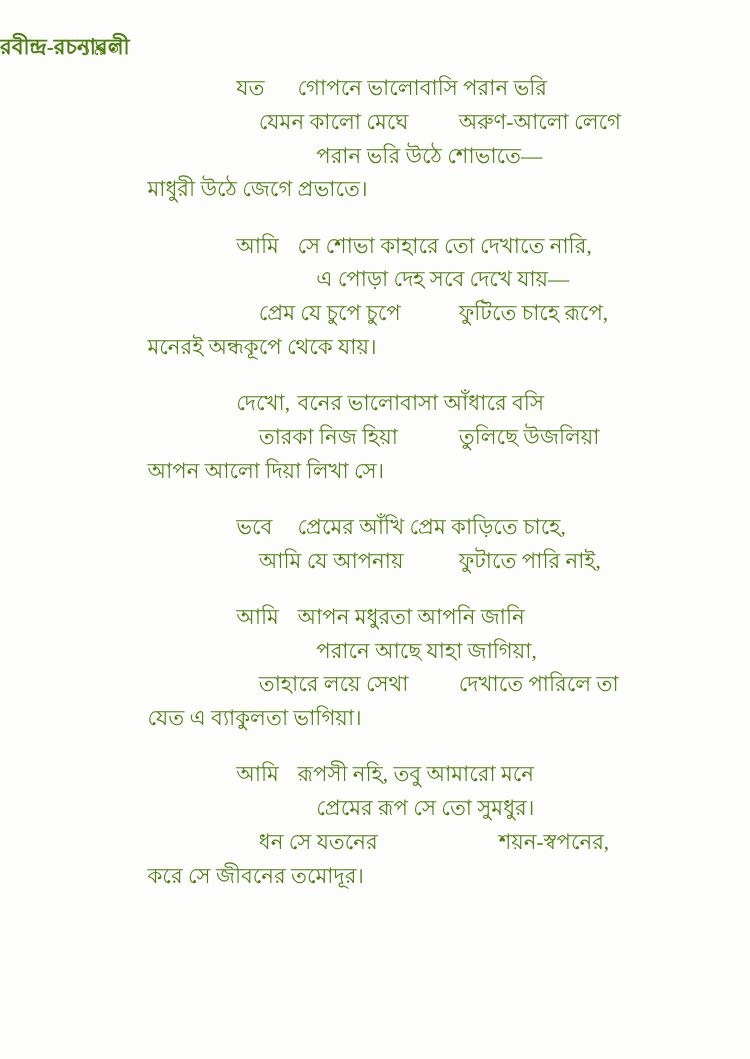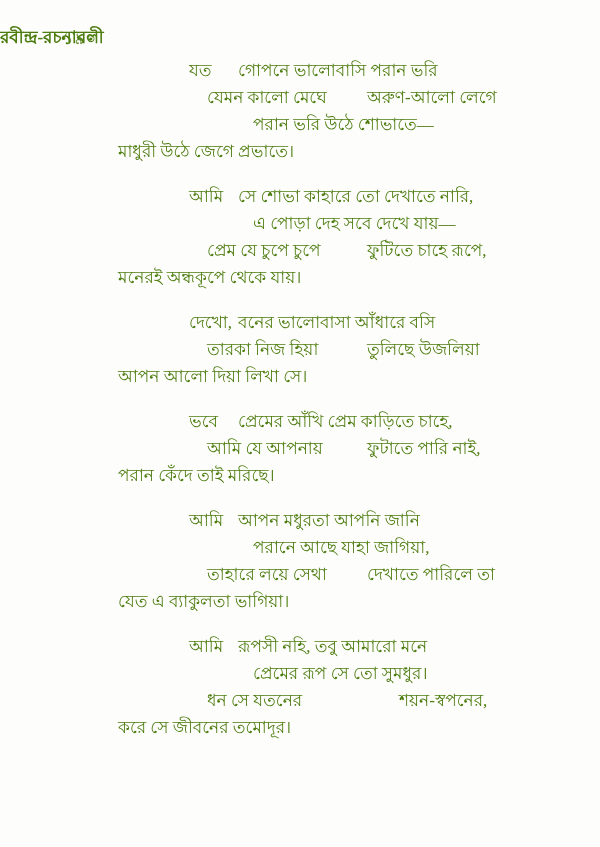--- a/index.html
+++ b/index.html
@@ -86,21 +86,20 @@
       <div class="line l4">আপন আলো দিয়া লিখা সে।</div>
     </div>
 
     <div class="stanza">
       <div class="line l1">
         <span class="lead">ভবে</span><span>প্রেমের আঁখি প্রেম কাড়িতে চাহে,</span>
       </div>
       <div class="line l3">
         <span class="seg-a">আমি যে আপনায়</span><span class="seg-b">ফুটাতে পারি নাই,</span>
       </div>
-      <div class="line l4">পরান কেঁদে তাই মরিছে।</div>
     </div>
 
     <div class="stanza">
       <div class="line l1">
         <span class="lead">আমি</span><span>আপন মধুরতা আপনি জানি</span>
       </div>
       <div class="line l2">পরানে আছে যাহা জাগিয়া,</div>
       <div class="line l3">
         <span class="seg-a">তাহারে লয়ে সেথা</span><span class="seg-b">দেখাতে পারিলে তা</span>
       </div>

